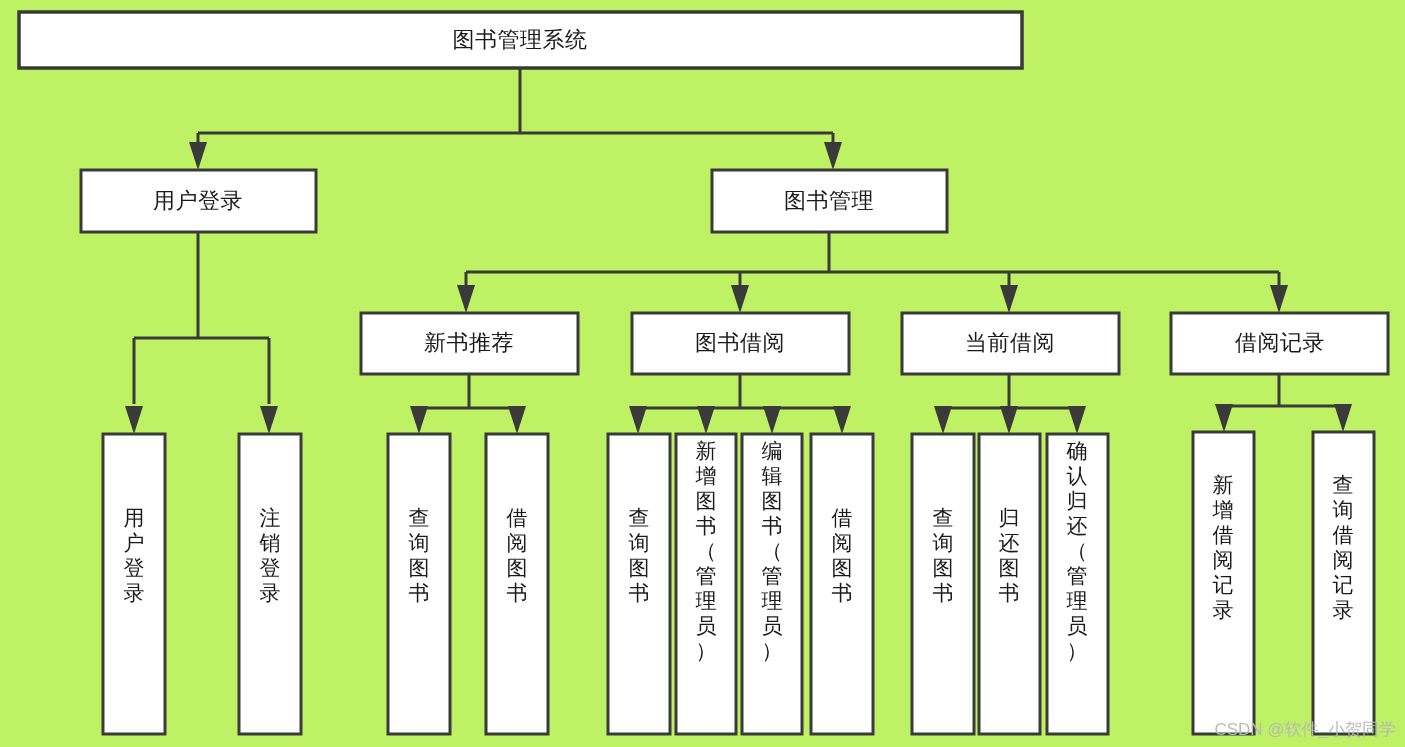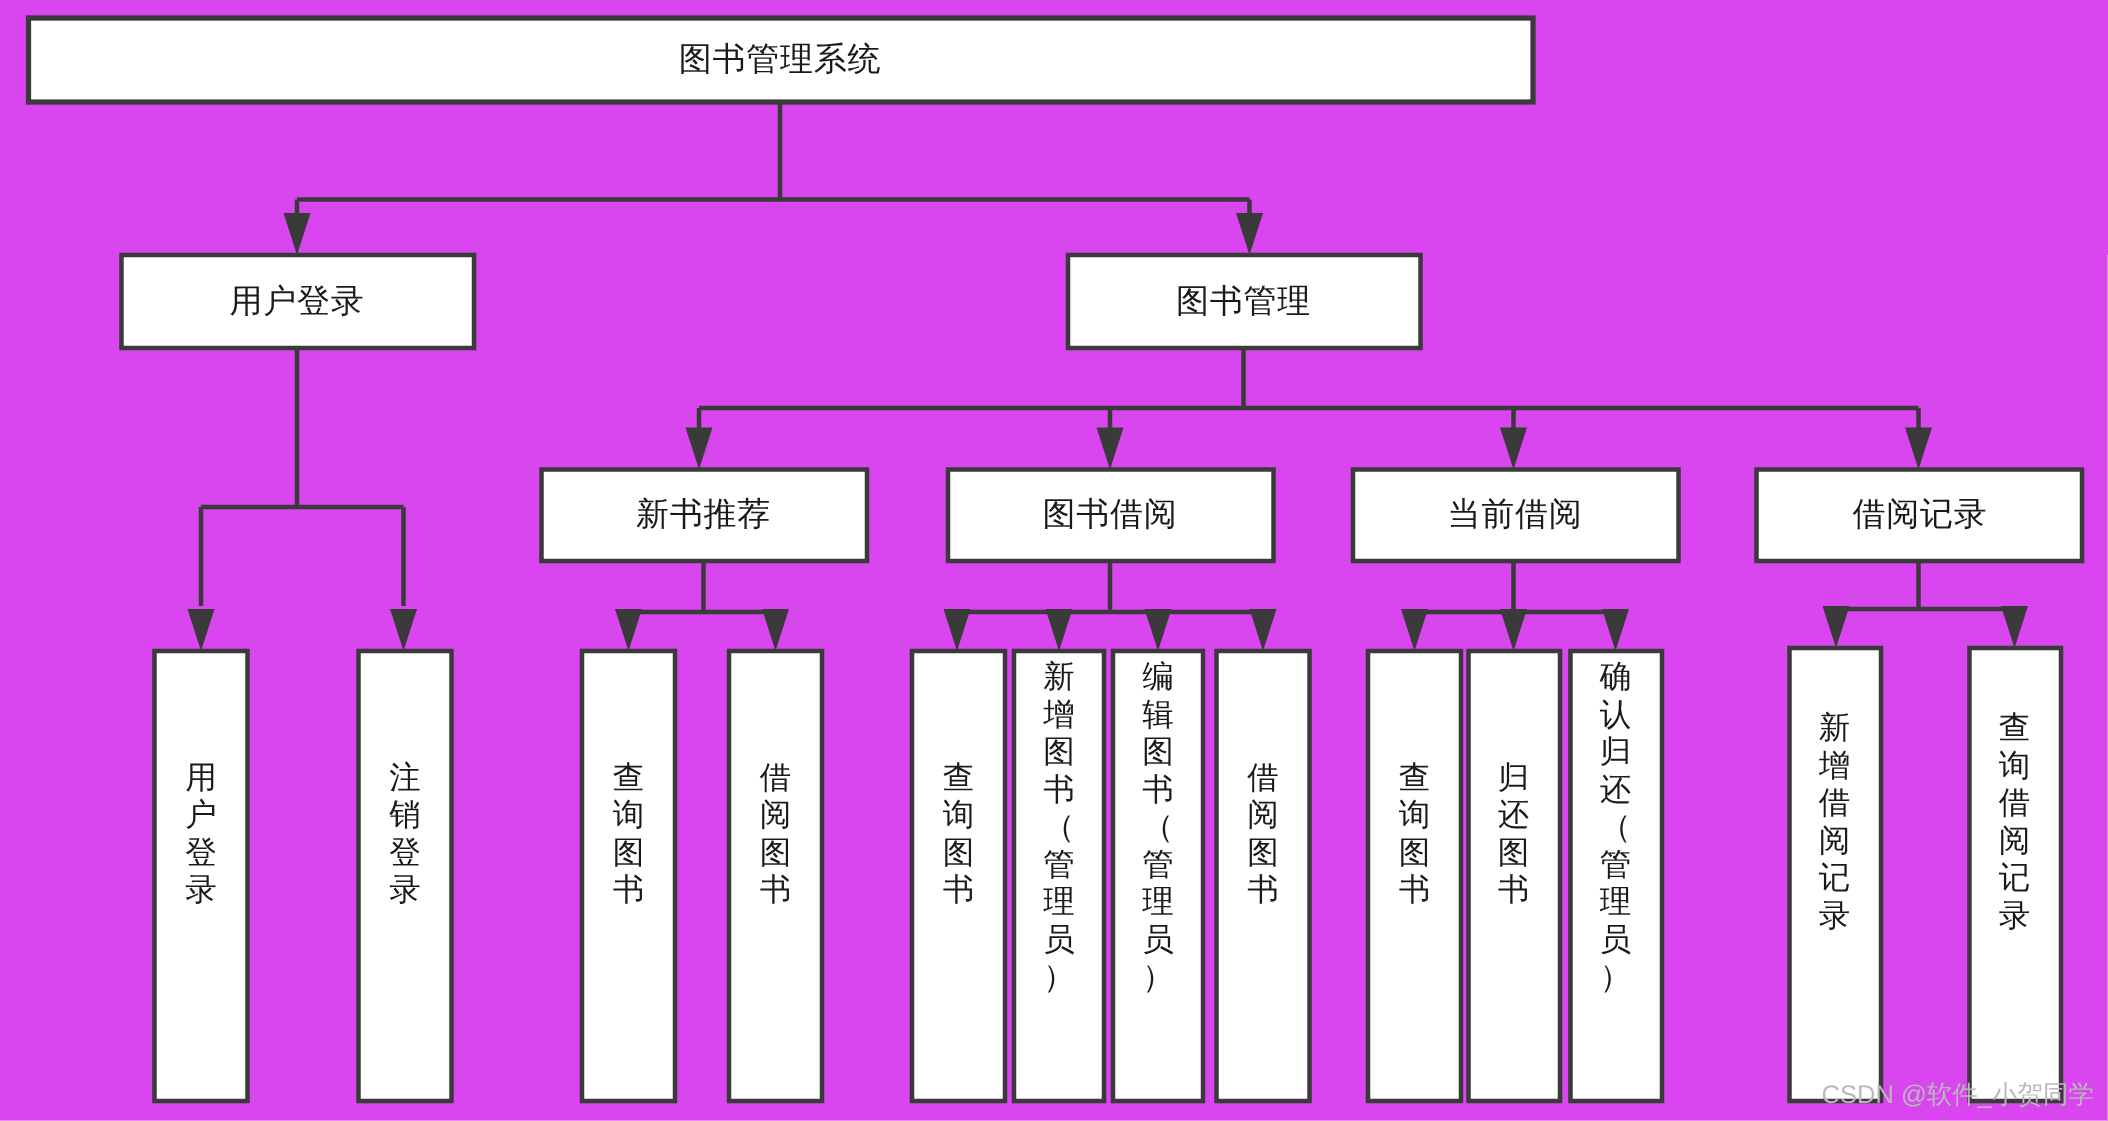--- a/index.html
+++ b/index.html
@@ -11,21 +11,21 @@
     width: 1405px;
     height: 747px;
     font-family: "Liberation Sans", "DejaVu Sans", sans-serif;
     overflow: hidden;
     position: relative;
   }
   #diagram-root {
     position: relative;
     width: 1405px;
     height: 747px;
-    background: #d946ef;
+    background: #bef264;
   }
   svg.flowchart {
     display: block;
     width: 1405px;
     height: 747px;
   }
   .node-rect {
     fill: #ffffff;
     stroke: #3a3a3a;
     stroke-width: 3;

